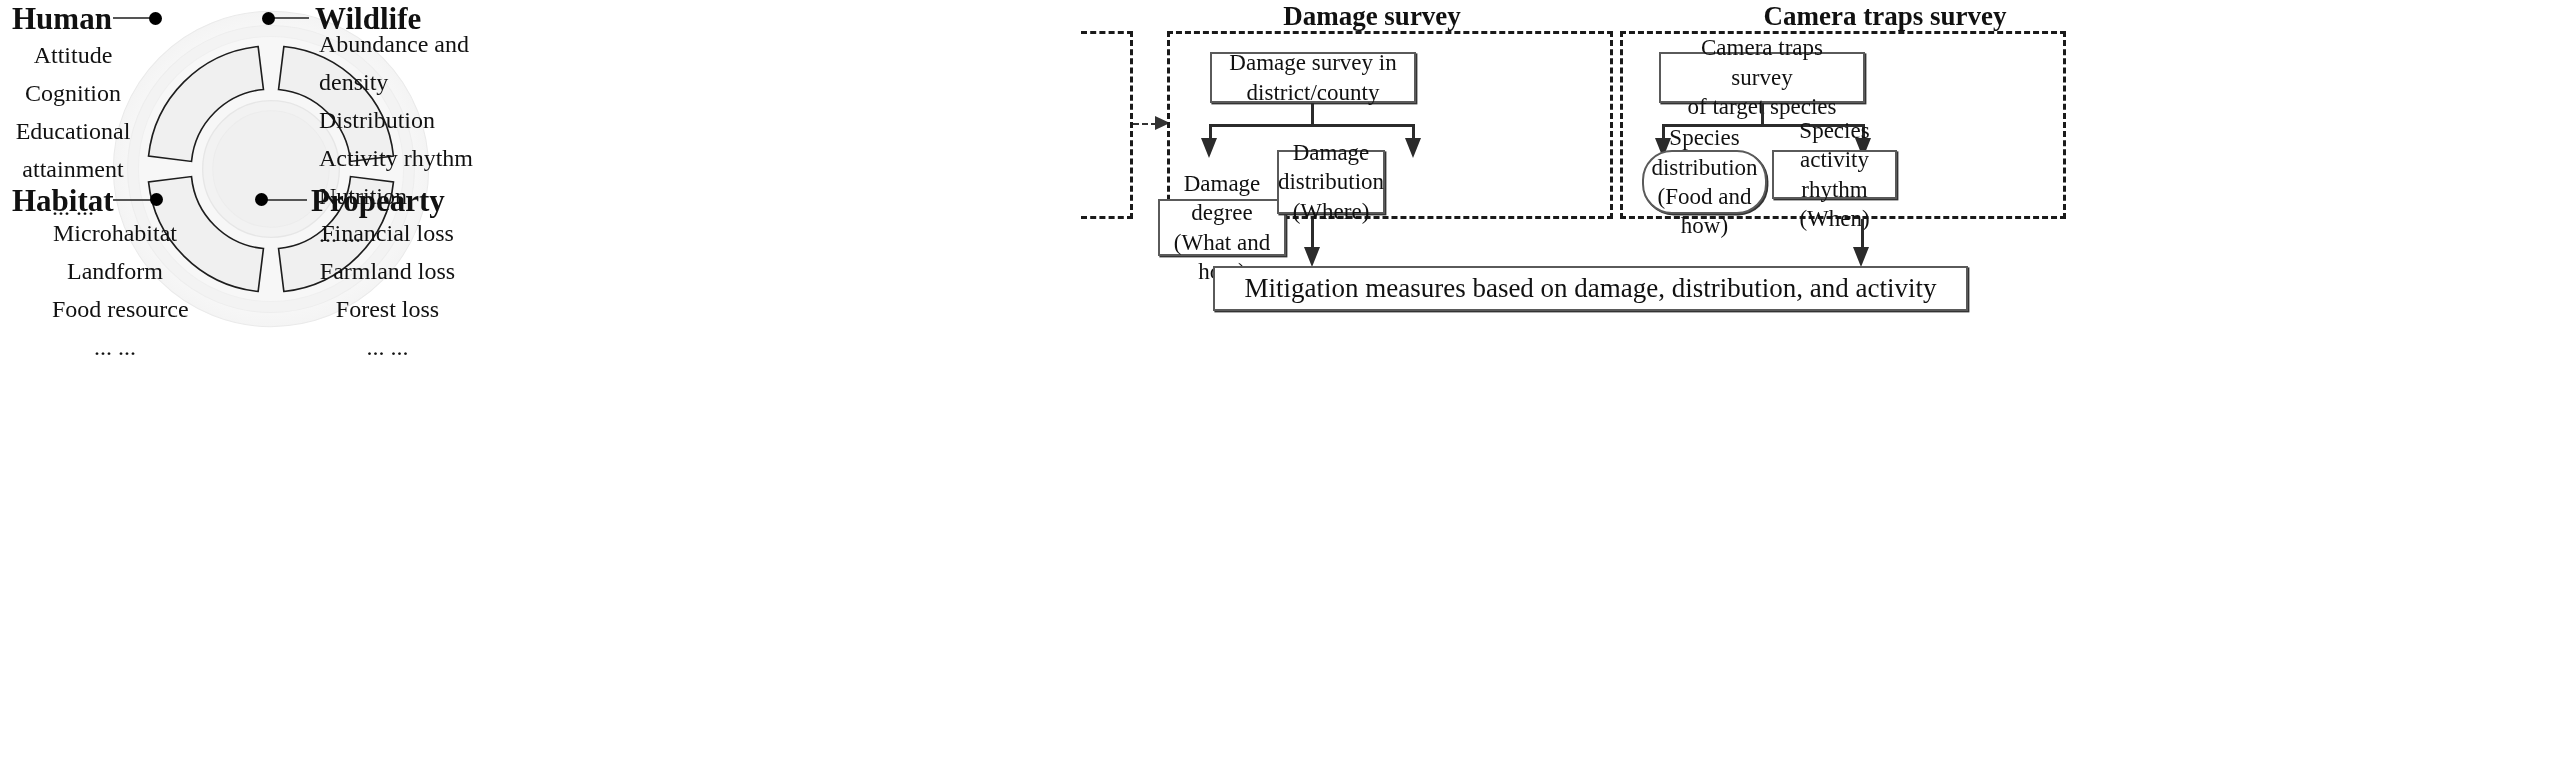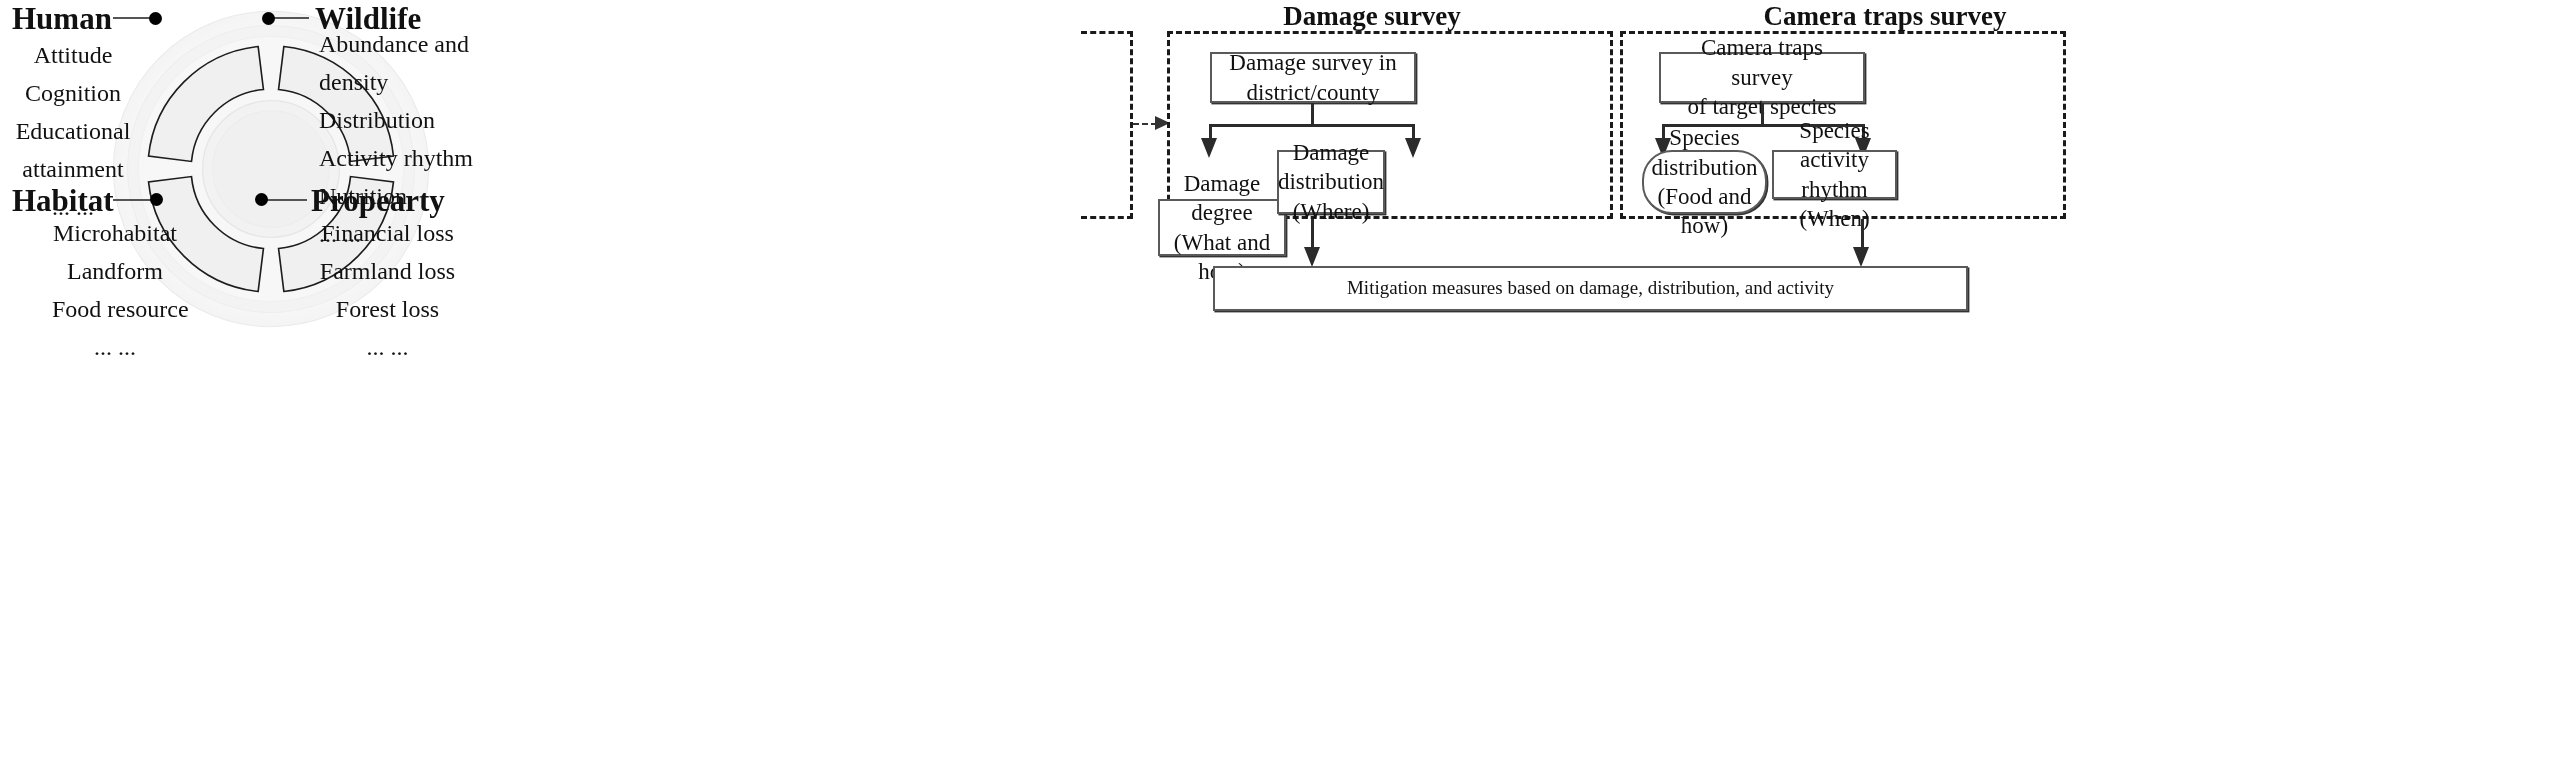--- a/index.html
+++ b/index.html
@@ -214,20 +214,20 @@
       <span>(When)</span>
     </div>
   </div>
 
   <div class="conn v" style="left:257px;top:219px;height:31px;"></div>
   <div class="arrowhead" style="left:250px;top:247px;"></div>
 
   <div class="conn v" style="left:807px;top:219px;height:31px;"></div>
   <div class="arrowhead" style="left:799px;top:247px;"></div>
 
-  <div class="node" style="left:159px;top:266px;width:755px;height:45px;font-size:19px;">
+  <div class="node" style="left:159px;top:266px;width:755px;height:45px;font-size:27px;">
     <div>
       <span>Mitigation measures based on damage, distribution, and activity</span>
     </div>
   </div>
 
 </div>
 
 
 </body></html>

